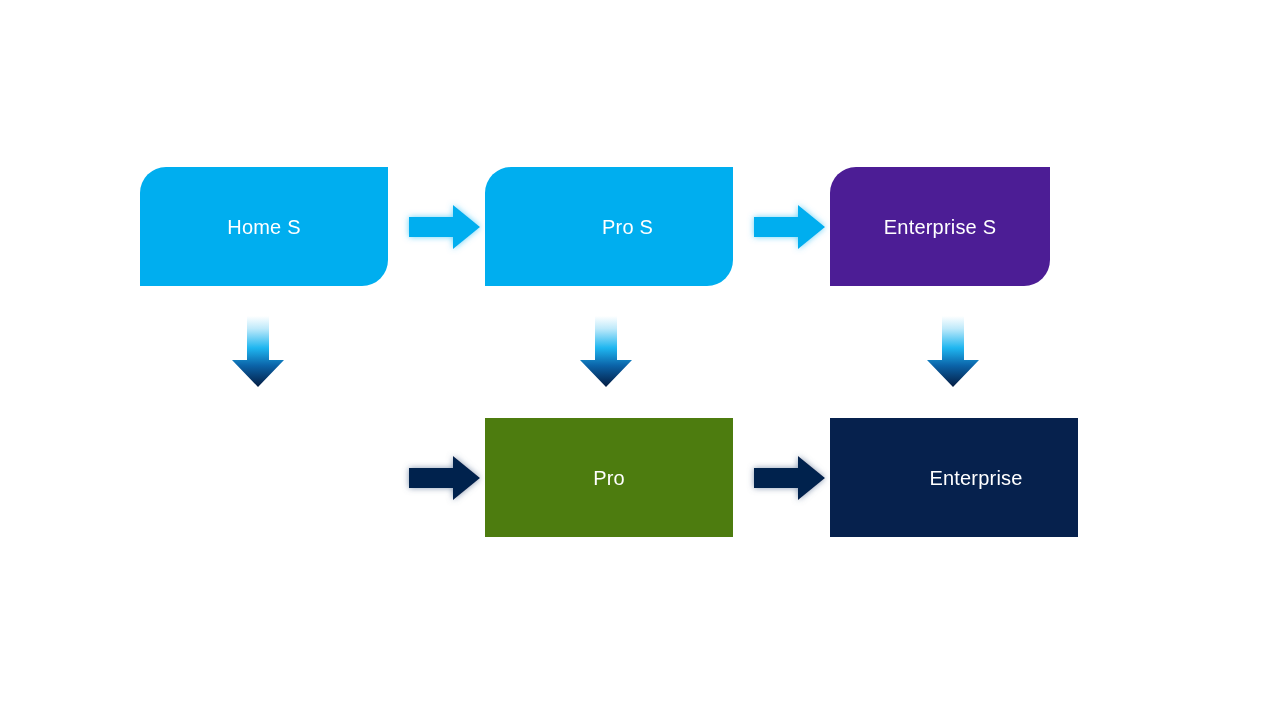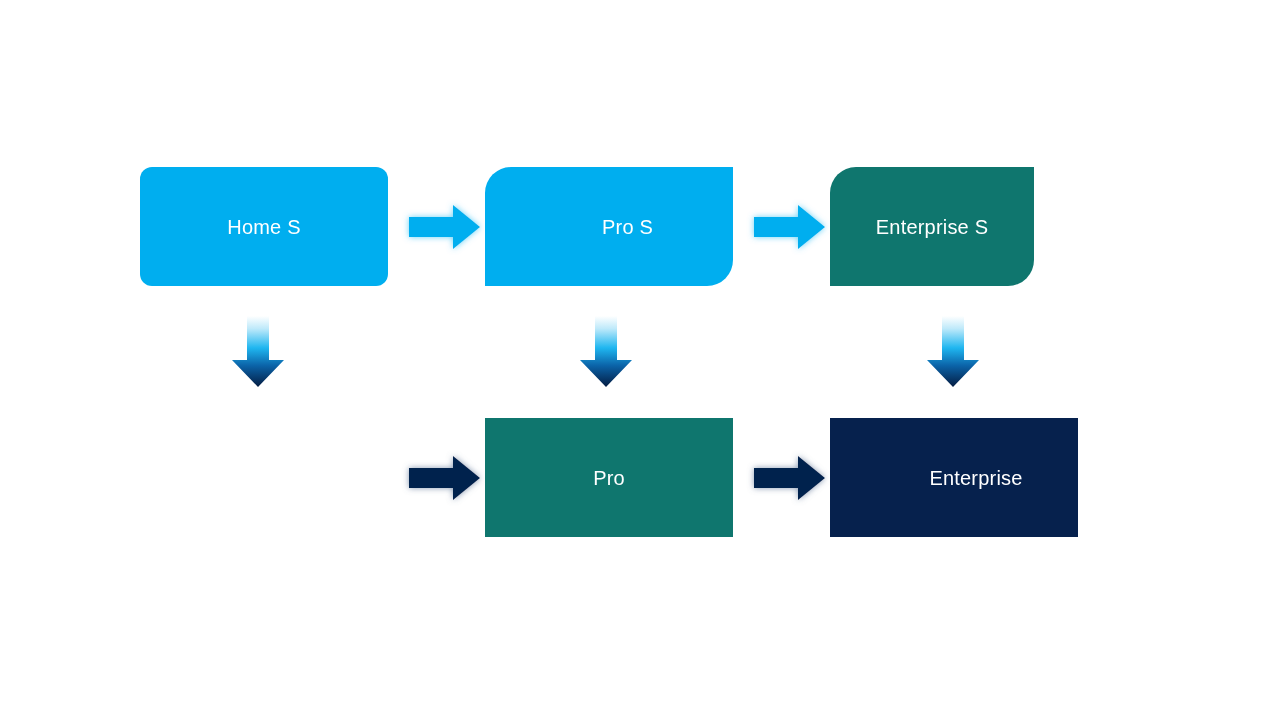--- a/index.html
+++ b/index.html
@@ -56,34 +56,34 @@
   .arrow svg {
     display: block;
     overflow: visible;
   }
 </style>
 </head>
 <body>
 
 <div id="canvas">
 
-  <div class="node node-top" style="left:140px; top:167px; width:248px; height:119px; background:#00AEEF;border-radius:12px;">
+  <div class="node node-top" style="left:140px; top:167px; width:248px; height:119px; background:#00AEEF;">
     <span class="node-label">Home S</span>
   </div>
 
   <div class="node node-top" style="left:485px; top:167px; width:248px; height:119px; background:#00AEEF;padding-left:37px;">
     <span class="node-label">Pro S</span>
   </div>
 
-  <div class="node node-top" style="left:830px; top:167px; width:204px; height:119px; background:#0f766e;">
+  <div class="node node-top" style="left:830px; top:167px; width:220px; height:119px; background:#4c1d95;">
     <span class="node-label">Enterprise S</span>
   </div>
 
 
-  <div class="node node-bottom" style="left:485px; top:418px; width:248px; height:119px; background:#0f766e;justify-content:center;">
+  <div class="node node-bottom" style="left:485px; top:418px; width:248px; height:119px; background:#4d7c0f;justify-content:center;">
     <span class="node-label">Pro</span>
   </div>
 
   <div class="node node-bottom" style="left:830px; top:418px; width:248px; height:119px; background:#06214D;padding-left:44px;">
     <span class="node-label">Enterprise</span>
   </div>
 
   <svg width="0" height="0" style="position:absolute;" aria-hidden="true">
     <defs>
 

